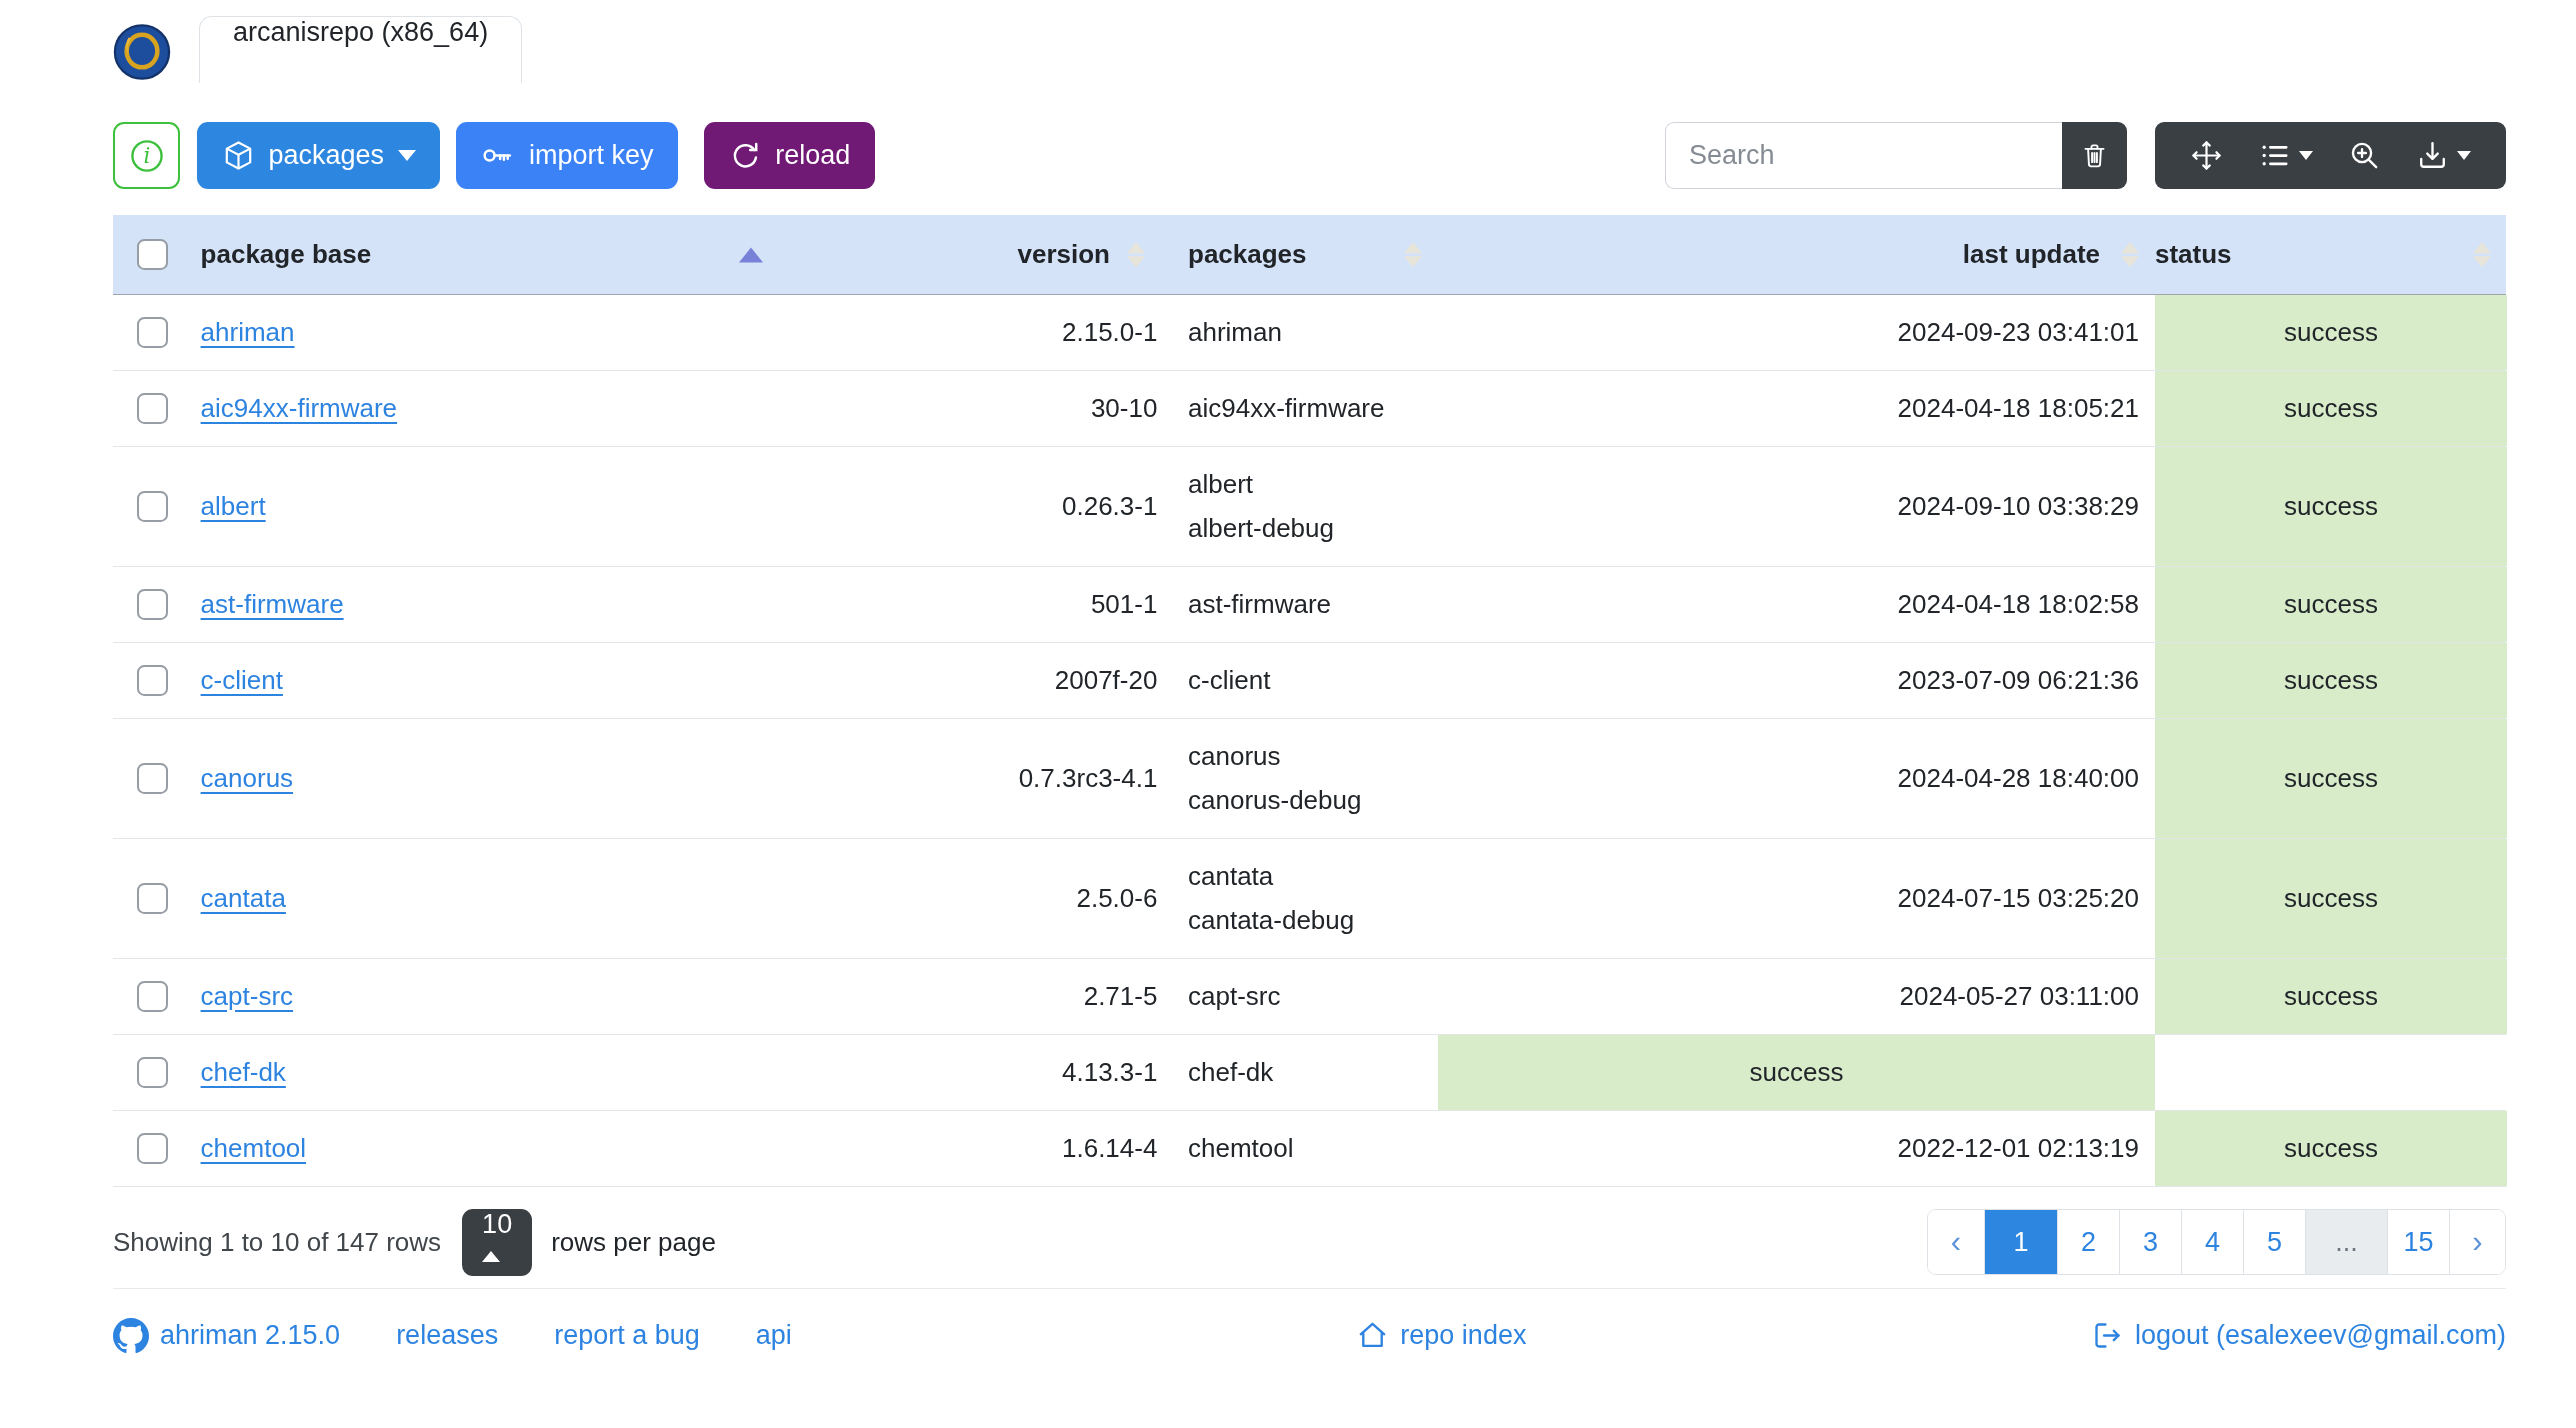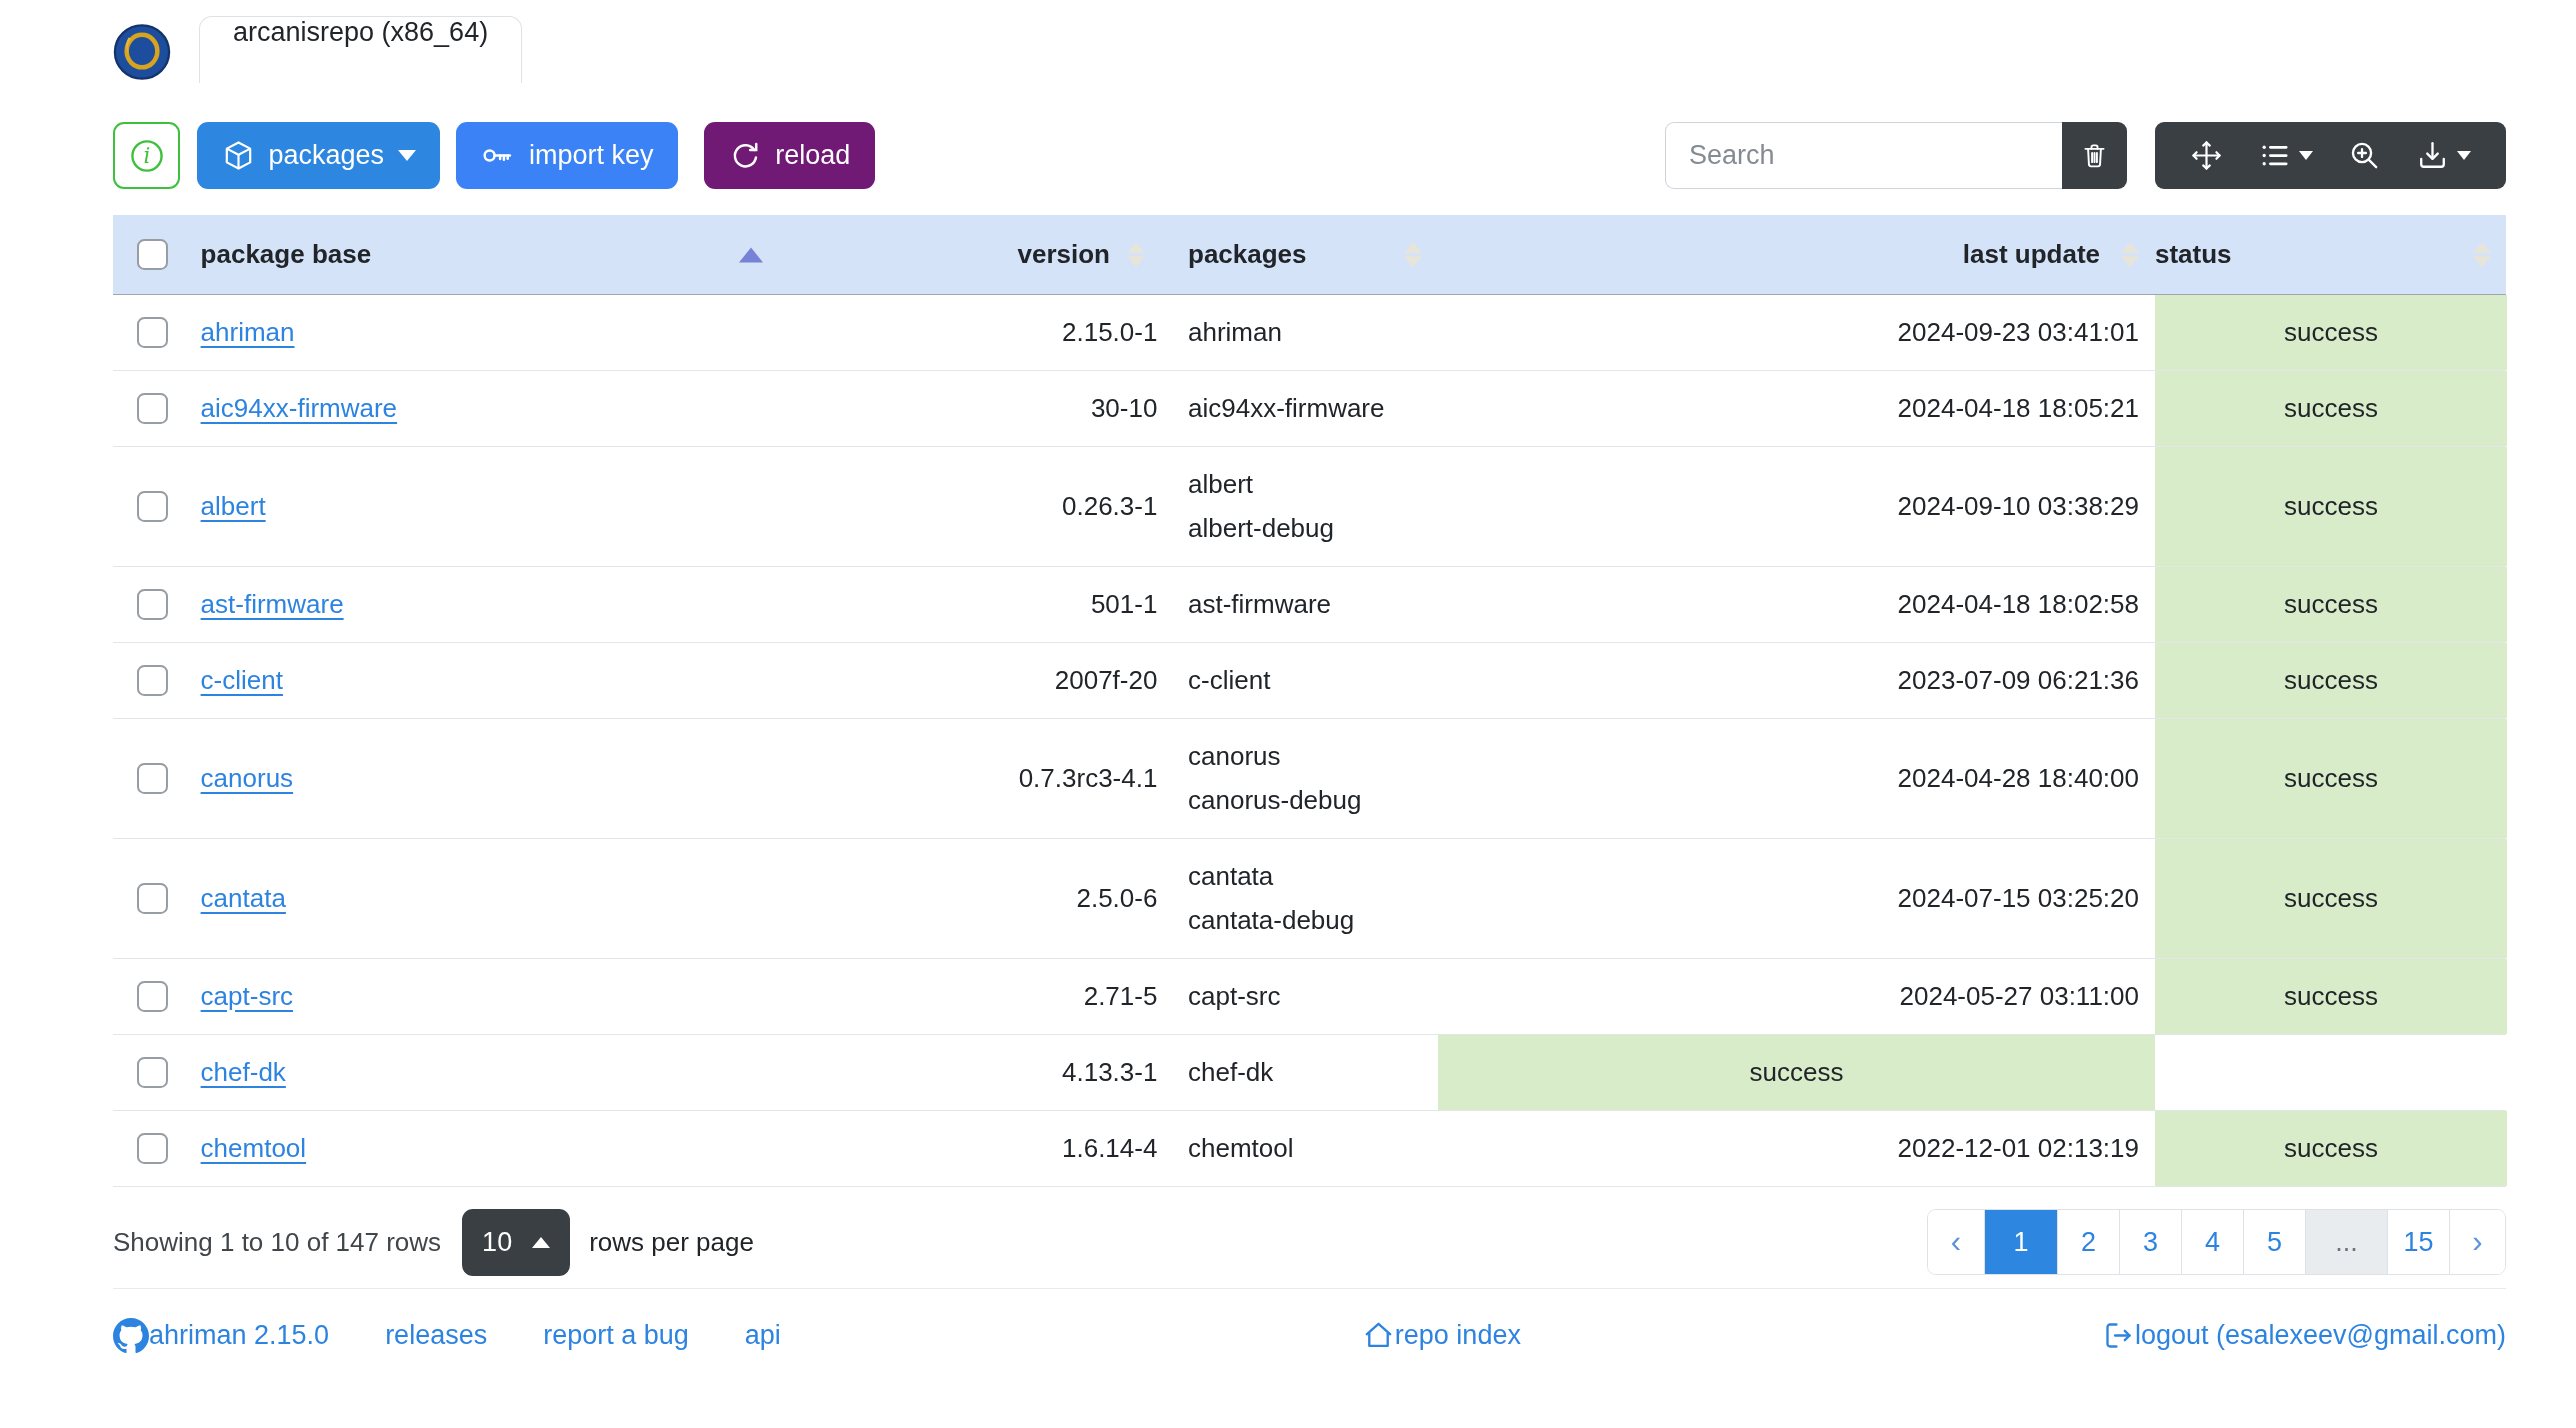--- a/index.html
+++ b/index.html
@@ -69,37 +69,37 @@
   .pkg-link { color:#2d83e0; text-decoration:underline; text-underline-offset:4.5px; cursor:pointer; }
   .td-version { justify-content:flex-end; padding-right:3.6px; }
   .td-packages { display:block; padding:15.5px 0 15.5px 27px; line-height:44px; align-self:center; }
   .td-update { justify-content:flex-end; padding-right:16px; }
   .td-status { align-self:stretch; background:#d8ecca; justify-content:center; }
 
   
   .tfoot { margin:22px 12px 0 113px; width:2393px; display:flex; align-items:center; height:67px; }
   .summary { color:#41464b; }
   .pagesize-btn { margin:0 19px 0 21px; height:67px; padding:0 20px; background:#3a3f44; color:#fff;
-                  border:none; border-radius:11px; display:inline-flex; align-items:center; gap:20px;
-                  font-size:27px; cursor:pointer; }
+                  border:none; border-radius:11px; display:inline-flex; align-items:flex-start; gap:11px;
+                  font-size:27px; cursor:pointer;flex-direction:column; }
   .pagination { margin-left:auto; display:flex; border:1.8px solid #dee2e6; border-radius:9px; overflow:hidden; }
   .page-item { min-width:62px; height:64px; display:flex; align-items:center; justify-content:center;
                color:#2d83e0; font-size:27px; background:#fff; border-left:1.8px solid #dee2e6;
                cursor:pointer; padding:0 11px; }
   .page-item:first-child { border-left:none; }
   .page-item.nav { min-width:56px; font-size:31px; color:#5c93d8; }
   .page-item.active { background:#2d86e0; color:#fff; min-width:73px; }
   .page-item.ellipsis { background:#e9ecef; color:#6c757d; min-width:82px; }
 
   .rule { margin:12px 0 0 113px; width:2393px; border:none; border-top:1.8px solid #e8eaec; }
 
   
   .links { margin:29px 0 0 113px; width:2393px; display:flex; align-items:center; justify-content:space-between; }
   .links-left { display:flex; align-items:center; gap:56px; }
-  .flink { color:#2d83e0; text-decoration:none; display:inline-flex; align-items:center; 
+  .flink { color:#2d83e0; text-decoration:none; display:inline-flex; align-items:center; gap:11px;
            font-size:27px; cursor:pointer; }
   svg { display:block; }
 </style>
 </head>
 <body>
 
 <div class="page">
 
   <div class="topbar">
     <svg class="logo" viewBox="0 0 64 62">

